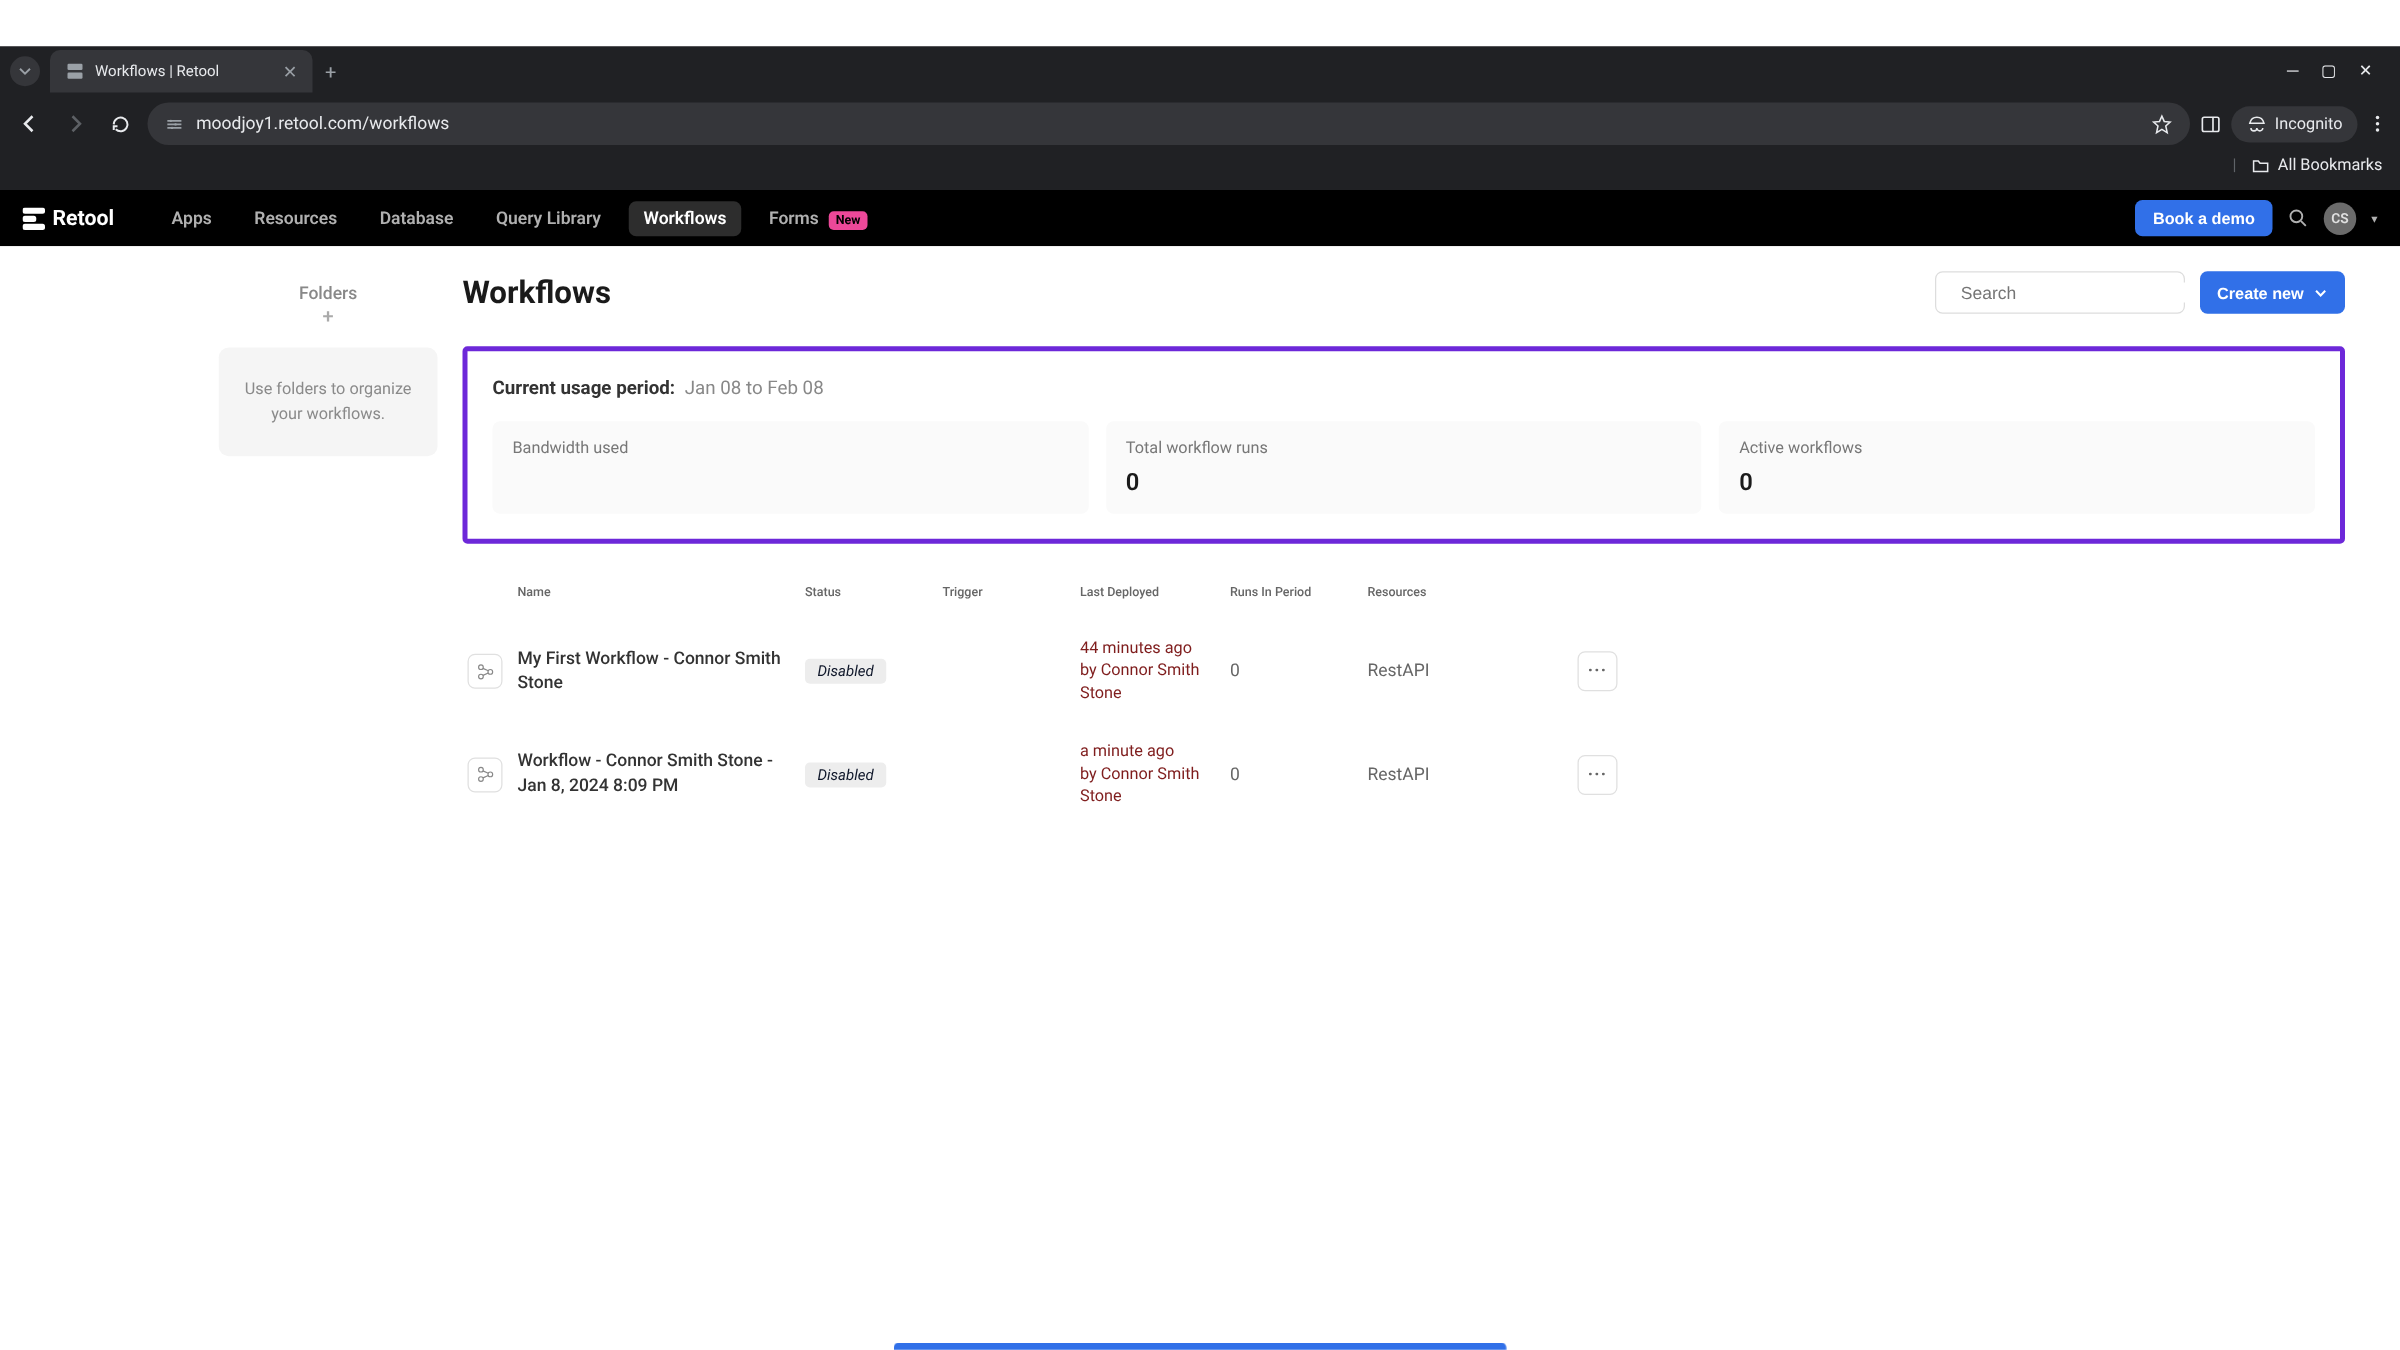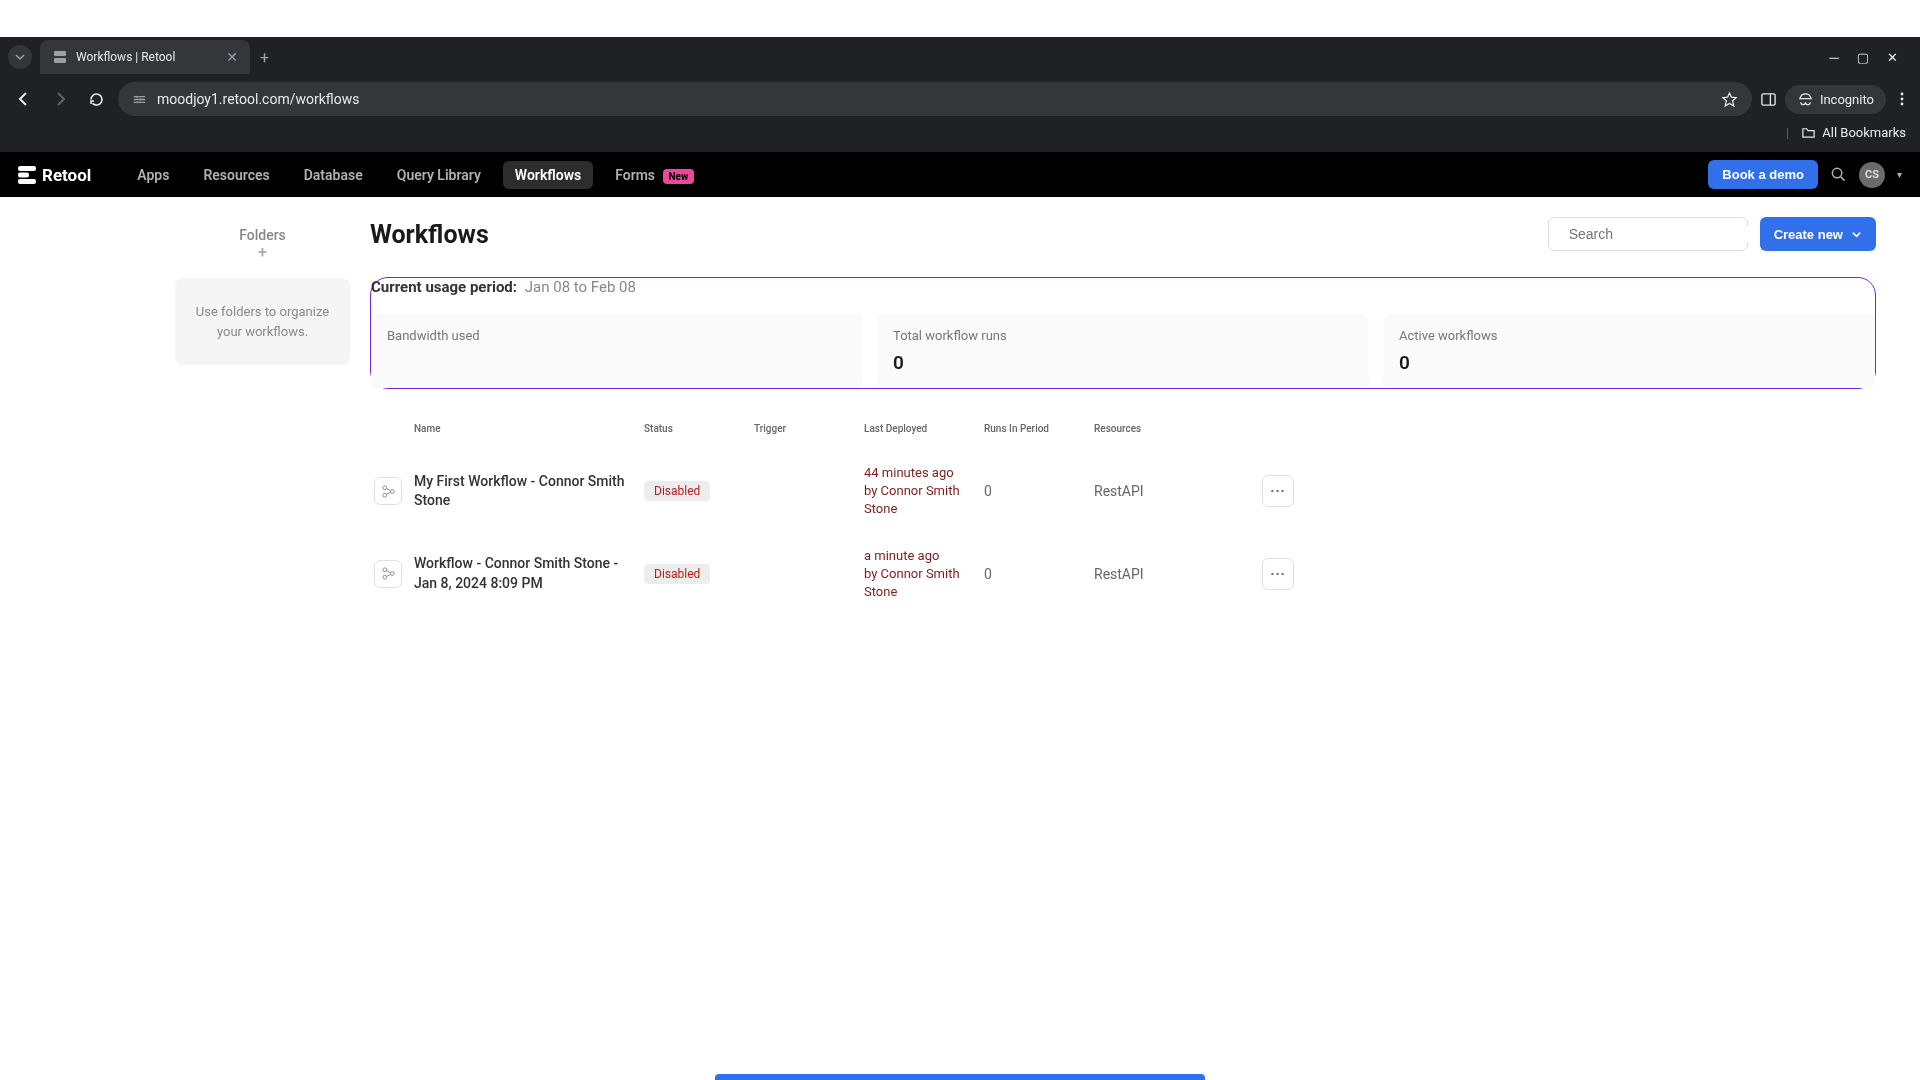--- a/index.html
+++ b/index.html
@@ -51,37 +51,37 @@
 .folder-card { background: #f5f5f5; border-radius: 8px; padding: 24px 16px; text-align: center; color: #8a8a8a; font-size: 13px; line-height: 1.5; }
 
 .content { flex: 1; padding: 20px 44px 0 0; }
 .page-header { display: flex; align-items: center; justify-content: space-between; margin-bottom: 26px; }
 .page-title { font-size: 25px; font-weight: 700; color: #1a1a1a; }
 .header-actions { display: flex; gap: 12px; }
 .search-box { display: flex; align-items: center; border: 1px solid #ddd; border-radius: 6px; padding: 0 12px; height: 34px; width: 200px; gap: 8px; color: #999; }
 .search-box input { border: none; outline: none; font-size: 14px; flex: 1; }
 .create-btn { background: #3170e8; color: #fff; border: none; padding: 0 14px; height: 34px; border-radius: 6px; font-size: 13px; font-weight: 600; cursor: pointer; display: flex; align-items: center; gap: 8px; }
 
-.usage-card { border: 1px solid #6d28d9; border-radius: 18px; margin-bottom: 34px; }
+.usage-card { border: 4px solid #6d28d9; border-radius: 4px; padding: 20px; margin-bottom: 34px; }
 .usage-period { font-size: 15px; margin-bottom: 18px; }
 .usage-period-label { font-weight: 700; color: #333; }
 .usage-period-value { color: #888; margin-left: 4px; }
 .usage-stats { display: flex; gap: 14px; }
 .stat-box { flex: 1; background: #fafafa; border-radius: 6px; padding: 14px 16px; }
 .stat-label { color: #777; font-size: 13px; margin-bottom: 8px; }
 .stat-value { font-size: 19px; font-weight: 600; color: #1a1a1a; }
 .stat-max { font-size: 13px; color: #aaa; font-weight: 400; }
 
 .wf-table { width: 100%; }
 .tbl-header, .tbl-row { display: grid; grid-template-columns: 40px 230px 110px 110px 120px 110px 150px 50px; gap: 0; align-items: center; }
 .tbl-header { color: #666; font-size: 10px; font-weight: 500; padding: 0 4px 16px; }
 .tbl-row { padding: 14px 4px; color: #666; font-size: 14px; }
 .wf-icon { width: 28px; height: 28px; border: 1px solid #e0e0e0; border-radius: 6px; display: flex; align-items: center; justify-content: center; color: #888; }
 .wf-name { color: #333; font-weight: 500; line-height: 1.4; padding-right:12px; }
-.status-badge { background: #ededed; color: #b91c1c; padding: 3px 10px; border-radius: 4px; font-size: 12px; display: inline-block; }
+.status-badge { background: #ededed; color: #0f172a; padding: 3px 10px; border-radius: 4px; font-size: 12px; display: inline-block; font-style: italic; }
 .deployed-col { line-height: 1.4; font-size: 13px; color:#7f1d1d; }
 .more-btn { width: 32px; height: 32px; border: 1px solid #e0e0e0; border-radius: 6px; display: flex; align-items: center; justify-content: center; color: #666; cursor: pointer; font-weight: 700; letter-spacing: 1px; justify-self:end; }
 
 .bottom-bar { position: fixed; bottom: 0; left: 50%; transform: translateX(-50%); width: 490px; height: 6px; background: #3170e8; border-radius: 4px 4px 0 0; }
 
 svg { display: block; }
 </style>
 </head>
 <body>
 

